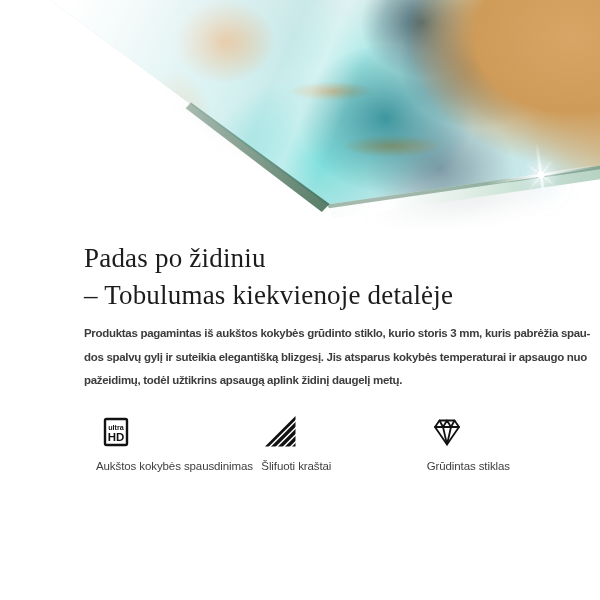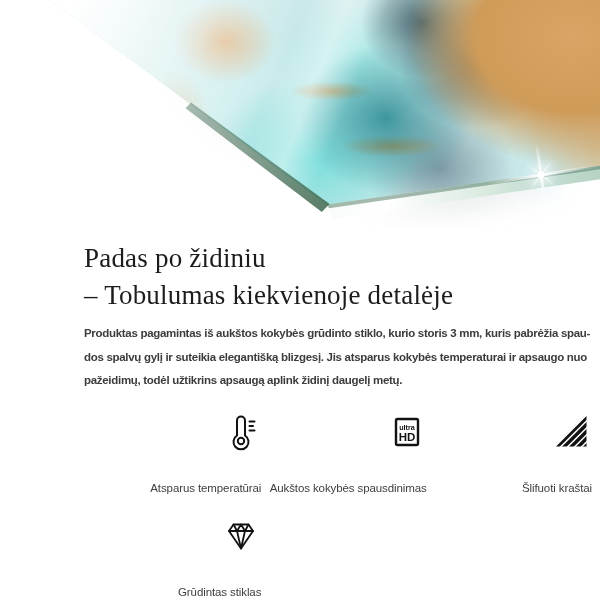--- a/index.html
+++ b/index.html
@@ -72,21 +72,21 @@
     margin:0;font-family:"Liberation Serif","DejaVu Serif",serif;font-weight:400;
     font-size:27px;line-height:37px;color:#1c1c1c;letter-spacing:.2px;
   }
   h1 span{display:block;}
   .intro{margin:8px 0 0;font-size:11.5px;font-weight:600;letter-spacing:-.3px;
          line-height:23.5px;color:#3c3c3c;}
   .intro .ln{display:block;white-space:nowrap;}
 
   
   .features{display:grid;grid-template-columns:repeat(3,1fr);row-gap:22px;margin-top:19px;padding:0 12px;}
-  .feature{display:flex;flex-direction:column;align-items:flex-end;text-align:center;gap:22px;}
+  .feature{display:flex;flex-direction:column;align-items:flex-start;text-align:center;}
   .feature svg{width:40px;height:40px;display:block;}
   .flabel{margin-top:8px;font-size:11.5px;font-weight:400;color:#3e3e3e;letter-spacing:-.1px;}
   .stroke{fill:none;stroke:#121212;stroke-linejoin:round;stroke-linecap:round;}
 </style>
 </head>
 <body>
 
 <div class="page">
 
   <div class="hero">
@@ -113,28 +113,20 @@
     </h1>
 
     <p class="intro">
       <span class="ln">Produktas pagamintas iš aukštos kokybės grūdinto stiklo, kurio storis 3 mm, kuris pabrėžia spau-</span>
       <span class="ln">dos spalvų gylį ir suteikia elegantišką blizgesį. Jis atsparus kokybės temperaturai ir apsaugo nuo</span>
       <span class="ln">pažeidimų, todėl užtikrins apsaugą aplink židinį daugelį metų.</span>
     </p>
 
     <div class="features">
 
-      <div class="feature">
-        <svg viewBox="0 0 40 40">
-          <path class="stroke" stroke-width="2" d="M16 23.5 V8.5 a4 4 0 0 1 8 0 V23.5 a7.5 7.5 0 1 1 -8 0 Z"></path>
-          <circle class="stroke" stroke-width="2" cx="20" cy="29" r="3.2"></circle>
-          <path class="stroke" stroke-width="2" d="M28.5 9.5 h5 M28.5 14 h3.5 M28.5 18.5 h5"></path>
-        </svg>
-        <div class="flabel">Atsparus temperatūrai</div>
-      </div>
 
       <div class="feature">
         <svg viewBox="0 0 40 40">
           <rect class="stroke" stroke-width="2.4" x="9" y="7" width="22" height="26" rx="1.5"></rect>
           <text x="20" y="17.5" text-anchor="middle" font-size="7.2" font-weight="600" font-family="Liberation Sans, sans-serif" fill="#121212">ultra</text>
           <text x="20" y="29" text-anchor="middle" font-size="11.5" font-weight="700" font-family="Liberation Sans, sans-serif" fill="#121212">HD</text>
         </svg>
         <div class="flabel">Aukštos kokybės spausdinimas</div>
       </div>
 

